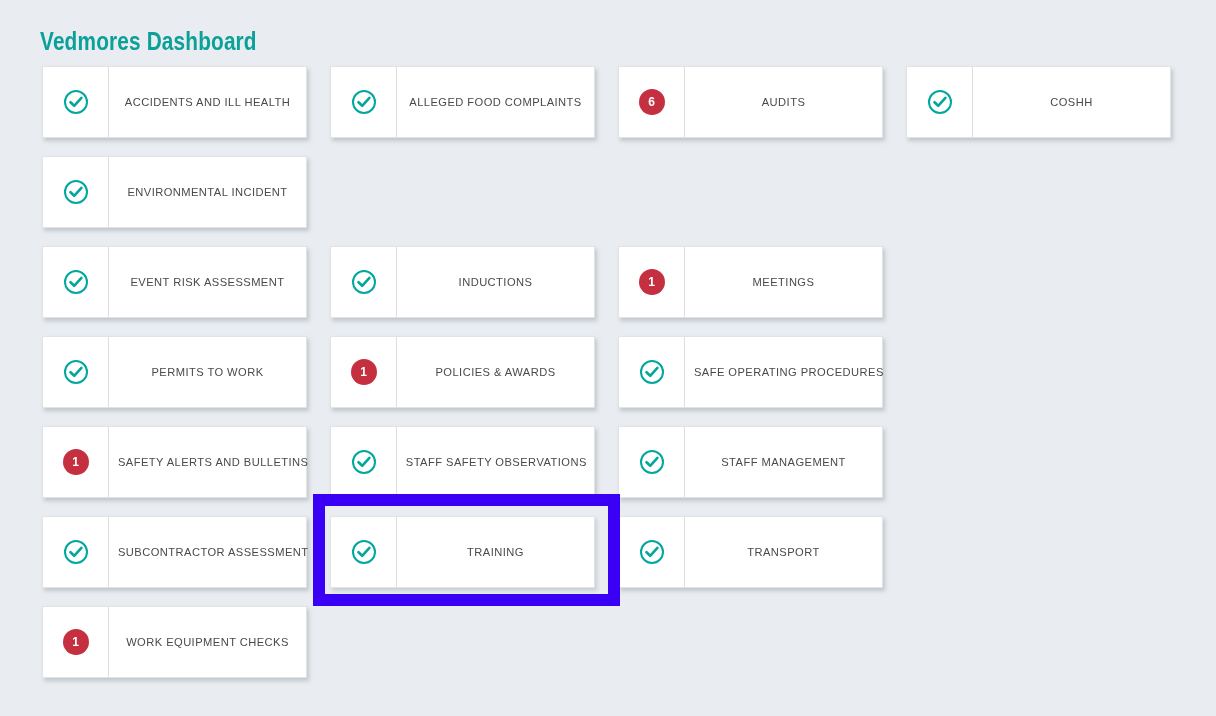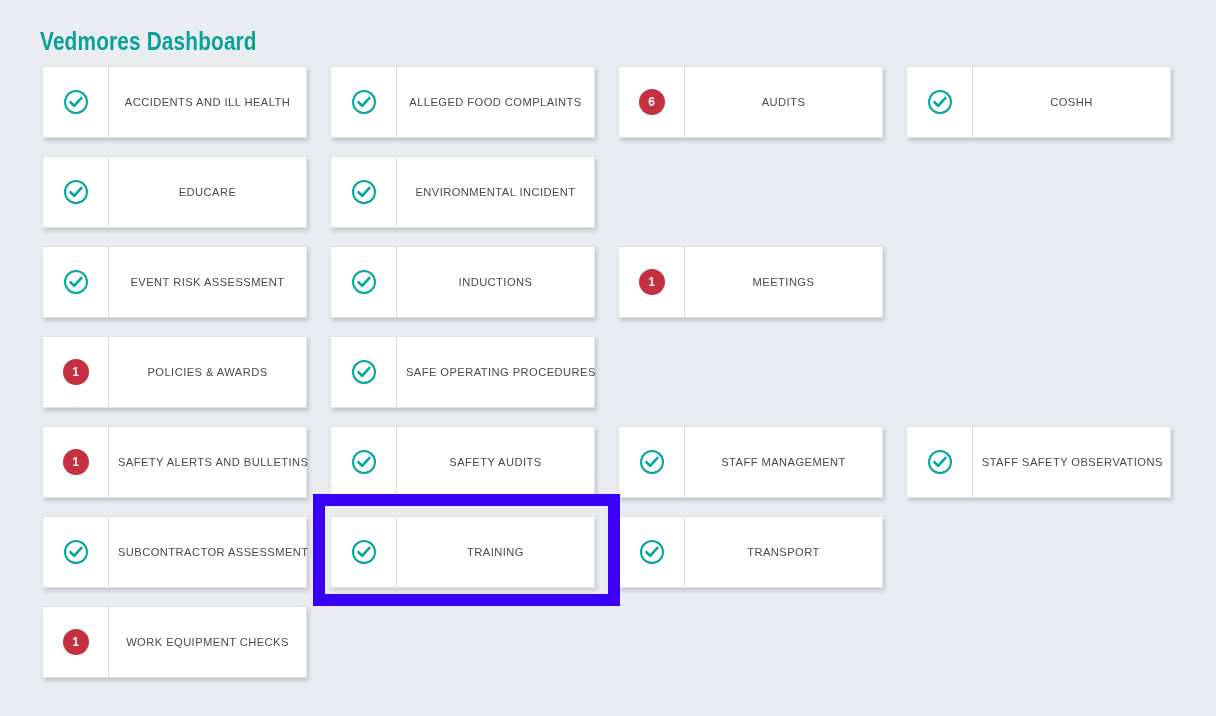--- a/index.html
+++ b/index.html
@@ -157,29 +157,20 @@
         </div>
       </div>
       <div class="tile-row">
         <div class="tile">
           <div class="tile-status">
             <svg class="check-icon" viewBox="0 0 26 26">
               <circle cx="13" cy="13" r="11" fill="none" stroke="#00a79d" stroke-width="2"></circle>
               <path d="M7.5 13.2 L11.2 16.8 L18.4 8.9" fill="none" stroke="#00a79d" stroke-width="2.6" stroke-linecap="round" stroke-linejoin="round"></path>
             </svg>
           </div>
-          <div class="tile-label">EDUCARE</div>
-        </div>
-        <div class="tile">
-          <div class="tile-status">
-            <svg class="check-icon" viewBox="0 0 26 26">
-              <circle cx="13" cy="13" r="11" fill="none" stroke="#00a79d" stroke-width="2"></circle>
-              <path d="M7.5 13.2 L11.2 16.8 L18.4 8.9" fill="none" stroke="#00a79d" stroke-width="2.6" stroke-linecap="round" stroke-linejoin="round"></path>
-            </svg>
-          </div>
           <div class="tile-label">ENVIRONMENTAL INCIDENT</div>
         </div>
       </div>
       <div class="tile-row">
         <div class="tile">
           <div class="tile-status">
             <svg class="check-icon" viewBox="0 0 26 26">
               <circle cx="13" cy="13" r="11" fill="none" stroke="#00a79d" stroke-width="2"></circle>
               <path d="M7.5 13.2 L11.2 16.8 L18.4 8.9" fill="none" stroke="#00a79d" stroke-width="2.6" stroke-linecap="round" stroke-linejoin="round"></path>
             </svg>
@@ -198,20 +189,29 @@
         <div class="tile">
           <div class="tile-status">
             <div class="count-badge">1</div>
           </div>
           <div class="tile-label">MEETINGS</div>
         </div>
       </div>
       <div class="tile-row">
         <div class="tile">
           <div class="tile-status">
+            <svg class="check-icon" viewBox="0 0 26 26">
+              <circle cx="13" cy="13" r="11" fill="none" stroke="#00a79d" stroke-width="2"></circle>
+              <path d="M7.5 13.2 L11.2 16.8 L18.4 8.9" fill="none" stroke="#00a79d" stroke-width="2.6" stroke-linecap="round" stroke-linejoin="round"></path>
+            </svg>
+          </div>
+          <div class="tile-label">PERMITS TO WORK</div>
+        </div>
+        <div class="tile">
+          <div class="tile-status">
             <div class="count-badge">1</div>
           </div>
           <div class="tile-label">POLICIES &amp; AWARDS</div>
         </div>
         <div class="tile">
           <div class="tile-status">
             <svg class="check-icon" viewBox="0 0 26 26">
               <circle cx="13" cy="13" r="11" fill="none" stroke="#00a79d" stroke-width="2"></circle>
               <path d="M7.5 13.2 L11.2 16.8 L18.4 8.9" fill="none" stroke="#00a79d" stroke-width="2.6" stroke-linecap="round" stroke-linejoin="round"></path>
             </svg>
@@ -226,40 +226,31 @@
           </div>
           <div class="tile-label">SAFETY ALERTS AND BULLETINS</div>
         </div>
         <div class="tile">
           <div class="tile-status">
             <svg class="check-icon" viewBox="0 0 26 26">
               <circle cx="13" cy="13" r="11" fill="none" stroke="#00a79d" stroke-width="2"></circle>
               <path d="M7.5 13.2 L11.2 16.8 L18.4 8.9" fill="none" stroke="#00a79d" stroke-width="2.6" stroke-linecap="round" stroke-linejoin="round"></path>
             </svg>
           </div>
-          <div class="tile-label">SAFETY AUDITS</div>
+          <div class="tile-label">STAFF SAFETY OBSERVATIONS</div>
         </div>
         <div class="tile">
           <div class="tile-status">
             <svg class="check-icon" viewBox="0 0 26 26">
               <circle cx="13" cy="13" r="11" fill="none" stroke="#00a79d" stroke-width="2"></circle>
               <path d="M7.5 13.2 L11.2 16.8 L18.4 8.9" fill="none" stroke="#00a79d" stroke-width="2.6" stroke-linecap="round" stroke-linejoin="round"></path>
             </svg>
           </div>
           <div class="tile-label">STAFF MANAGEMENT</div>
         </div>
-        <div class="tile">
-          <div class="tile-status">
-            <svg class="check-icon" viewBox="0 0 26 26">
-              <circle cx="13" cy="13" r="11" fill="none" stroke="#00a79d" stroke-width="2"></circle>
-              <path d="M7.5 13.2 L11.2 16.8 L18.4 8.9" fill="none" stroke="#00a79d" stroke-width="2.6" stroke-linecap="round" stroke-linejoin="round"></path>
-            </svg>
-          </div>
-          <div class="tile-label">STAFF SAFETY OBSERVATIONS</div>
-        </div>
       </div>
       <div class="tile-row">
         <div class="tile">
           <div class="tile-status">
             <svg class="check-icon" viewBox="0 0 26 26">
               <circle cx="13" cy="13" r="11" fill="none" stroke="#00a79d" stroke-width="2"></circle>
               <path d="M7.5 13.2 L11.2 16.8 L18.4 8.9" fill="none" stroke="#00a79d" stroke-width="2.6" stroke-linecap="round" stroke-linejoin="round"></path>
             </svg>
           </div>
           <div class="tile-label">SUBCONTRACTOR ASSESSMENT</div>

